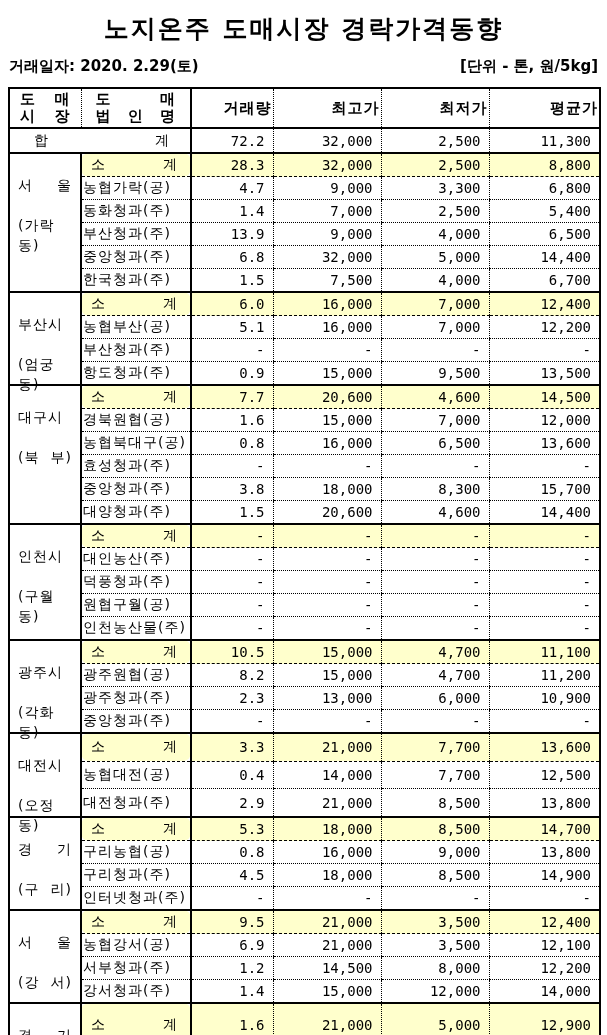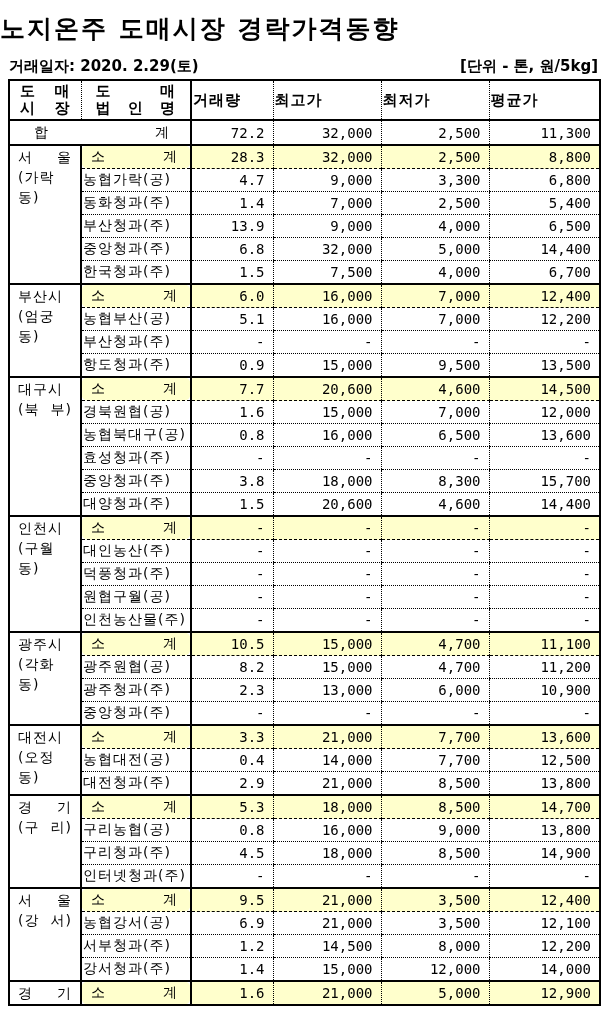--- a/index.html
+++ b/index.html
@@ -2,37 +2,37 @@
 <html style="--subtotal-bg: #ffffcc; --note-blue: #1111aa;"><head>
 <meta charset="utf-8">
 <style>
   :root{
     --subtotal-bg:#ffffcc;
     --note-blue:#1111aa;
   }
   html,body{margin:0;padding:0;background:#fff;width:607px;height:1035px;overflow:hidden;}
   body{font-family:"DejaVu Sans",sans-serif;color:#000;}
   .page{padding-top:6px;}
-  .title{text-align:left;font-size:25px;font-weight:bold;letter-spacing:2px;margin:6px 0 12px 0;}
-  .meta{display:flex;justify-content:space-between;align-items:flex-end;padding:0 9px 3px 9px;font-weight:bold;font-size:15px;}
+  .title{text-align:center;font-size:25px;font-weight:bold;letter-spacing:2px;margin:6px 0 12px 0;}
+  .meta{display:flex;justify-content:space-between;align-items:flex-end;padding:0 9px 11px 9px;font-weight:bold;font-size:15px;}
   table{border-collapse:collapse;margin-left:8px;width:591px;table-layout:fixed;border:2px solid #000;}
   col.c-market{width:72px;}
   col.c-corp{width:110px;}
   col.c-vol{width:82px;}
   col.c-high{width:108px;}
   col.c-low{width:108px;}
   col.c-avg{width:111px;}
   thead th{height:36px;font-size:15px;font-weight:bold;border-bottom:2px solid #000;vertical-align:middle;letter-spacing:1px;margin-top:40px;}
   th.market-h{border-right:1px dotted #000;padding:0 10px;}
   th.corp-h{border-right:2px solid #000;padding:0 14px;}
-  th.num-h{border-left:1px dotted #000;text-align:left;}
+  th.num-h{border-left:1px dotted #000;text-align:right;}
   .hline{text-align:justify;text-align-last:justify;line-height:17px;}
   td{height:20px;font-size:14px;vertical-align:middle;}
   td.market{vertical-align:top;border-right:2px solid #000;padding:1px 8px;letter-spacing:1px;}
-  .market-name,.market-district{height:20px;line-height:20px;}
+  .market-name,.market-district{height:20px;line-height:20px;margin-top:20px;}
   td.corp{border-right:2px solid #000;letter-spacing:1px;}
   td.corp.spread{padding:0 12px 0 9px;border-radius:8px;}
   .spread{text-align:justify;text-align-last:justify;}
   td.num{border-left:1px dotted #000;text-align:right;padding-right:8px;font-family:"DejaVu Sans Mono",monospace;font-size:14px;}
   td.sub{background:var(--subtotal-bg);}
   tr.company td{border-bottom:1px dotted #000;}
   tr.subtotal td{border-bottom:1px dashed #000;}
   tr.group-start td{border-top:2px solid #000;}
   tr.total-row td{border-bottom:2px solid #000000;height:21px;}
   td.total-label{padding:0 20px 0 24px;border-right:2px solid #000;letter-spacing:1px;}

